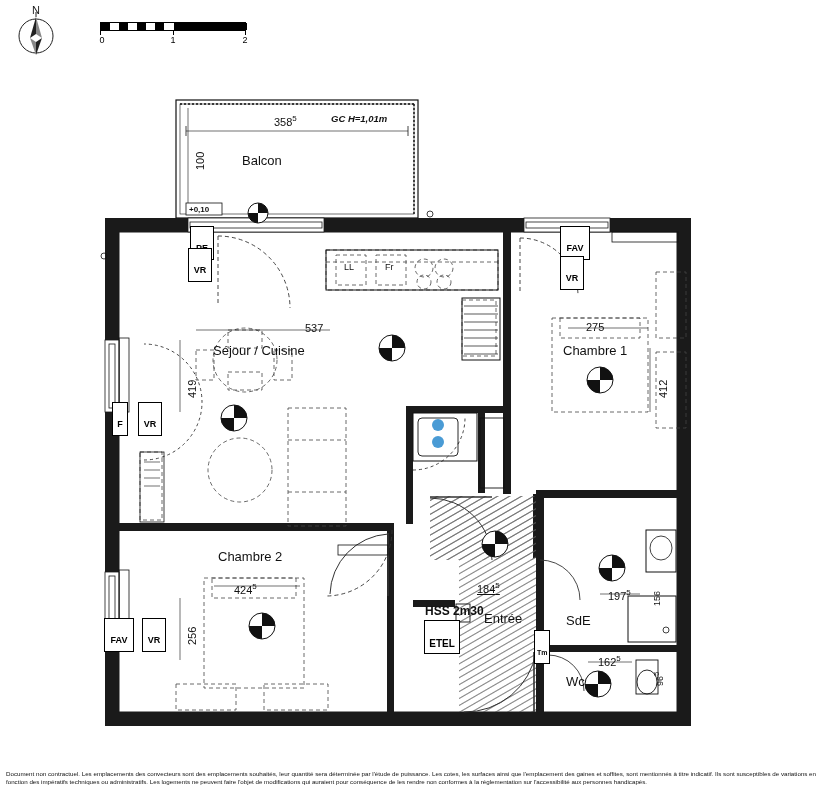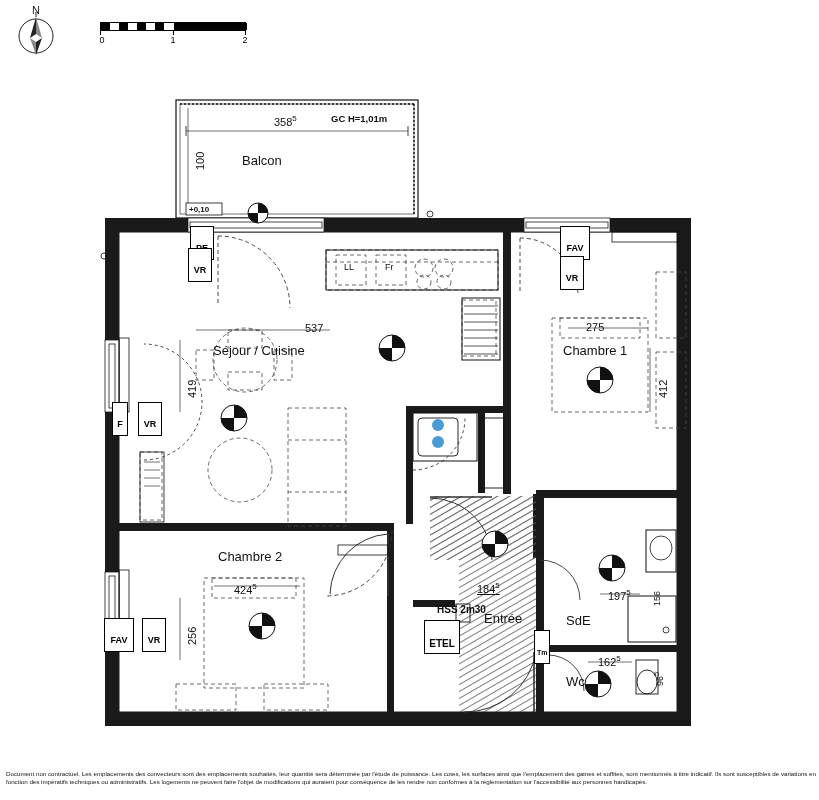--- a/index.html
+++ b/index.html
@@ -410,21 +410,21 @@
       <line x1="588" y1="662" x2="632" y2="662"></line>
     </g>
 
   </svg>
 
   <div class="lbl room" style="left:242px; top:153px;">Balcon</div>
   <div class="lbl dim" style="left:274px; top:114px;">
     <span>358</span><sup>5</sup>
   </div>
   <div class="lbl dim vert" style="left:194px; top:170px;">100</div>
-  <div class="lbl tiny" style="left:331px; top:113px; font-size:9.5px;">GC  H=1,01m</div>
+  <div class="lbl tiny" style="left:331px; top:113px; font-size:9.5px;font-style:italic;">GC  H=1,01m</div>
   <div class="lbl tiny" style="left:189px; top:205px; font-size:8px;">+0,10</div>
 
   <div class="lbl room" style="left:213px; top:343px;">Séjour / Cuisine</div>
   <div class="lbl dim" style="left:305px; top:322px;">537</div>
   <div class="lbl dim vert" style="left:186px; top:398px;">419</div>
 
   <div class="lbl room" style="left:563px; top:343px;">Chambre 1</div>
   <div class="lbl dim" style="left:586px; top:321px;">275</div>
   <div class="lbl dim vert" style="left:657px; top:398px;">412</div>
 
@@ -455,20 +455,20 @@
 
   <div class="tagbox" style="left:190px; top:226px; width:24px; height:12px;">PE</div>
   <div class="tagbox" style="left:560px; top:226px; width:30px; height:12px;">FAV</div>
   <div class="tagbox" style="left:188px; top:248px; width:24px; height:12px;">VR</div>
   <div class="tagbox" style="left:560px; top:256px; width:24px; height:12px;">VR</div>
   <div class="tagbox" style="left:138px; top:402px; width:24px; height:12px;">VR</div>
   <div class="tagbox" style="left:112px; top:402px; width:16px; height:12px;">F</div>
   <div class="tagbox" style="left:104px; top:618px; width:30px; height:12px;">FAV</div>
   <div class="tagbox" style="left:142px; top:618px; width:24px; height:12px;">VR</div>
   <div class="tagbox" style="left:424px; top:620px; width:36px; height:28px; line-height:14px; font-size:10px;">ETEL</div>
-  <div class="lbl tiny" style="left:425px; top:604px; font-size:10px;margin-left:12px;">HSS 2m30</div>
+  <div class="lbl tiny" style="left:425px; top:604px; font-size:12px;">HSS 2m30</div>
   <div class="lbl tiny" style="left:344px; top:262px; font-weight:normal; font-size:9px;">LL</div>
   <div class="lbl tiny" style="left:385px; top:262px; font-weight:normal; font-size:9px;">Fr</div>
   <div class="tagbox" style="left:534px; top:630px; width:16px; height:12px; font-size:7px; line-height:11px;">Tm</div>
 
   <div id="footer">Document non contractuel. Les emplacements des convecteurs sont des emplacements souhaités, leur quantité sera déterminée par l'étude de puissance. Les cotes, les surfaces ainsi que l'emplacement des gaines et soffites, sont mentionnés à titre indicatif. Ils sont susceptibles de variations en fonction des impératifs techniques ou administratifs. Les logements ne peuvent faire l'objet de modifications qui auraient pour conséquence de les rendre non conformes à la réglementation sur l'accessibilité aux personnes handicapés.</div>
 
 </div>
 
 </body></html>

